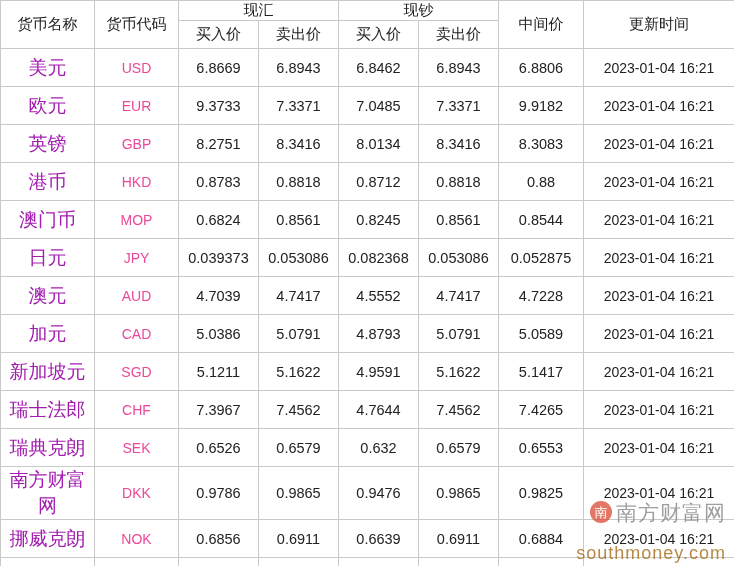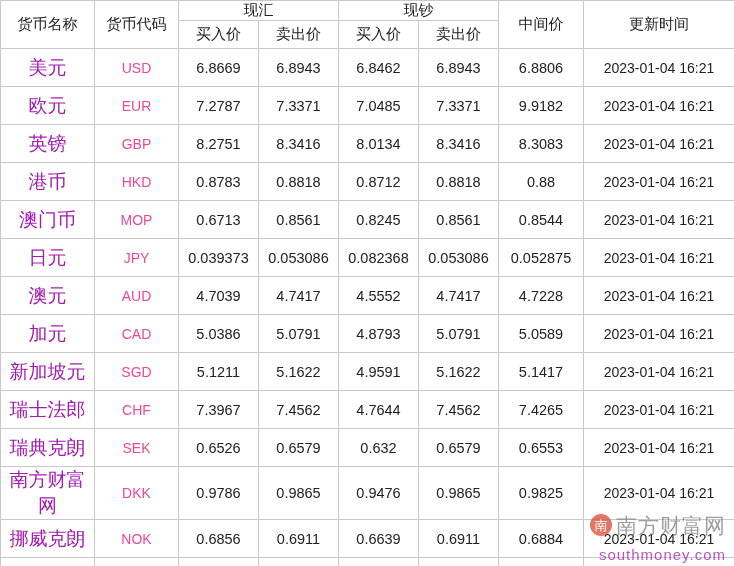--- a/index.html
+++ b/index.html
@@ -95,24 +95,24 @@
     justify-content: center;
     opacity: 0.75;
   }
   .wm-title {
     font-size: 21px;
     color: #7a7a7a;
     opacity: 0.72;
     letter-spacing: 1px;
   }
   .wm-sub {
-    font-size: 15px;
-    color: #a21caf;
+    font-size: 18px;
+    color: #a16207;
     opacity: 0.75;
-    margin-top: 11px;
+    margin-top: 21px;
     letter-spacing: 1px;
   }
 </style>
 </head>
 <body>
 
 <table class="fx">
   <colgroup>
     <col class="c-name">
       <col class="c-code">
@@ -146,21 +146,21 @@
       <td class="num">6.8669</td>
       <td class="num">6.8943</td>
       <td class="num">6.8462</td>
       <td class="num">6.8943</td>
       <td class="num">6.8806</td>
       <td class="time">2023-01-04  16:21</td>
     </tr>
     <tr>
       <td class="name">欧元</td>
       <td class="code">EUR</td>
-      <td class="num">7.2787</td>
+      <td class="num">9.3733</td>
       <td class="num">7.3371</td>
       <td class="num">7.0485</td>
       <td class="num">7.3371</td>
       <td class="num">9.9182</td>
       <td class="time">2023-01-04  16:21</td>
     </tr>
     <tr>
       <td class="name">英镑</td>
       <td class="code">GBP</td>
       <td class="num">8.2751</td>
@@ -176,21 +176,21 @@
       <td class="num">0.8783</td>
       <td class="num">0.8818</td>
       <td class="num">0.8712</td>
       <td class="num">0.8818</td>
       <td class="num">0.88</td>
       <td class="time">2023-01-04  16:21</td>
     </tr>
     <tr>
       <td class="name">澳门币</td>
       <td class="code">MOP</td>
-      <td class="num">0.6713</td>
+      <td class="num">0.6824</td>
       <td class="num">0.8561</td>
       <td class="num">0.8245</td>
       <td class="num">0.8561</td>
       <td class="num">0.8544</td>
       <td class="time">2023-01-04  16:21</td>
     </tr>
     <tr>
       <td class="name">日元</td>
       <td class="code">JPY</td>
       <td class="num">0.039373</td>

